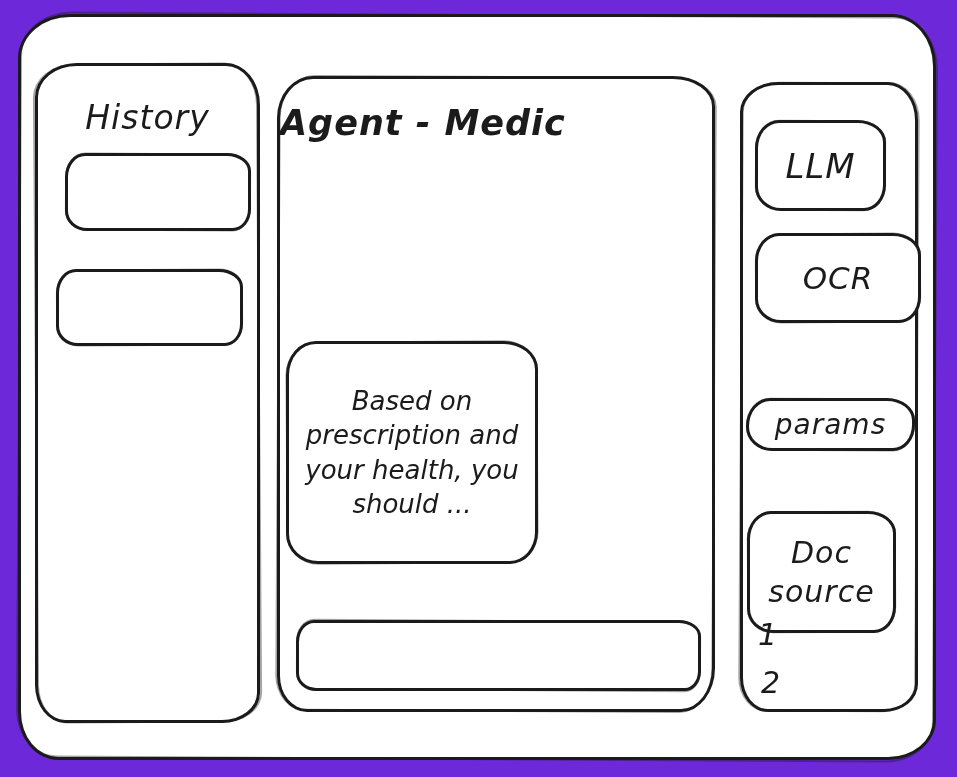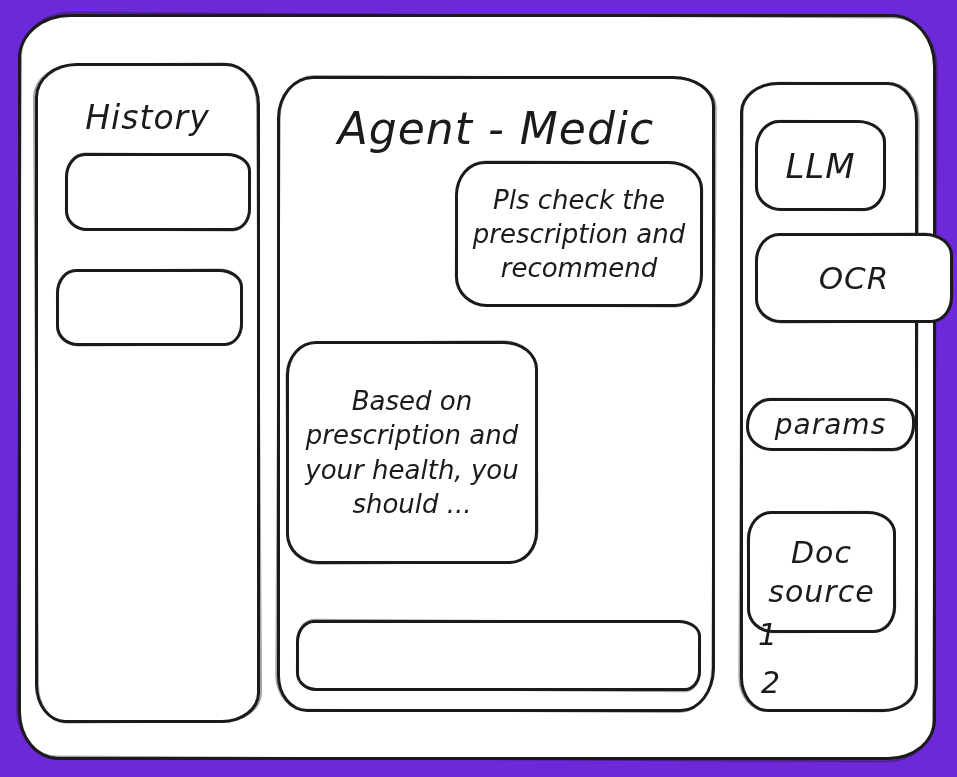--- a/index.html
+++ b/index.html
@@ -50,42 +50,42 @@
     text-align: center; font-size: 33px; letter-spacing: 1px;
   }
   .hist-item {
     border-radius: 20px 24px 18px 22px / 24px 18px 22px 20px;
   }
   .hist-1 { left: 27px; top: 87px;  width: 186px; height: 78px; }
   .hist-2 { left: 18px; top: 203px; width: 187px; height: 77px; }
 
   .panel-title {
     position: absolute; top: 24px; left: 0; width: 100%;
-    text-align: center; font-size: 44px; letter-spacing: 1px;
+    font-size: 35px; letter-spacing: 1px; font-weight: bold;
   }
   .bubble {
     border-radius: 30px 34px 28px 32px / 34px 28px 32px 30px;
     display: flex; align-items: center; justify-content: center;
     text-align: center; font-size: 26px; line-height: 1.32;
     padding: 8px 14px;
   }
   .bubble-user      { left: 175px; top: 82px;  width: 248px; height: 146px; }
   .bubble-assistant { left: 6px;   top: 262px; width: 252px; height: 223px; }
   .input-bar {
     left: 16px; top: 541px; width: 405px; height: 71px;
     border-radius: 18px 22px 16px 20px / 22px 16px 20px 18px;
   }
 
   .tool-btn {
     display: flex; align-items: center; justify-content: center;
     text-align: center; letter-spacing: 1px;
     border-radius: 24px 28px 22px 26px / 28px 22px 26px 24px;
   }
   .btn-llm    { left: 12px; top: 35px;  width: 131px; height: 91px;  font-size: 34px; }
-  .btn-ocr    { left: 12px; top: 148px; width: 198px; height: 90px;  font-size: 31px; }
+  .btn-ocr    { left: 12px; top: 148px; width: 166px; height: 90px;  font-size: 31px; }
   .btn-params { left: 3px;  top: 313px; width: 169px; height: 53px;  font-size: 28px; }
   .btn-doc    { left: 4px; top: 426px; width: 149px; height: 122px; font-size: 30px;
                 line-height: 1.3; }
   .doc-num {
     position: absolute; font-size: 30px;
   }
   .doc-num-1 { left: 15px; top: 532px; }
   .doc-num-2 { left: 18px; top: 580px; }
 </style>
 </head>
@@ -96,21 +96,20 @@
   <div class="sketch frame"></div>
 
   <div class="sketch alt side-left">
     <div class="side-title">History</div>
     <div class="sketch hist-item hist-1"></div>
     <div class="sketch alt hist-item hist-2"></div>
   </div>
 
   <div class="sketch panel">
     <div class="panel-title">Agent - Medic</div>
-    <div class="sketch bubble bubble-user">Pls check the prescription and recommend</div>
     <div class="sketch alt bubble bubble-assistant">Based on prescription and your health, you should ...</div>
     <div class="sketch input-bar"></div>
   </div>
 
   <div class="sketch side-right">
     <div class="sketch tool-btn btn-llm">LLM</div>
     <div class="sketch alt tool-btn btn-ocr">OCR</div>
     <div class="sketch tool-btn btn-params">params</div>
     <div class="sketch alt tool-btn btn-doc">Doc source</div>
     <div class="doc-num doc-num-1">1</div>

